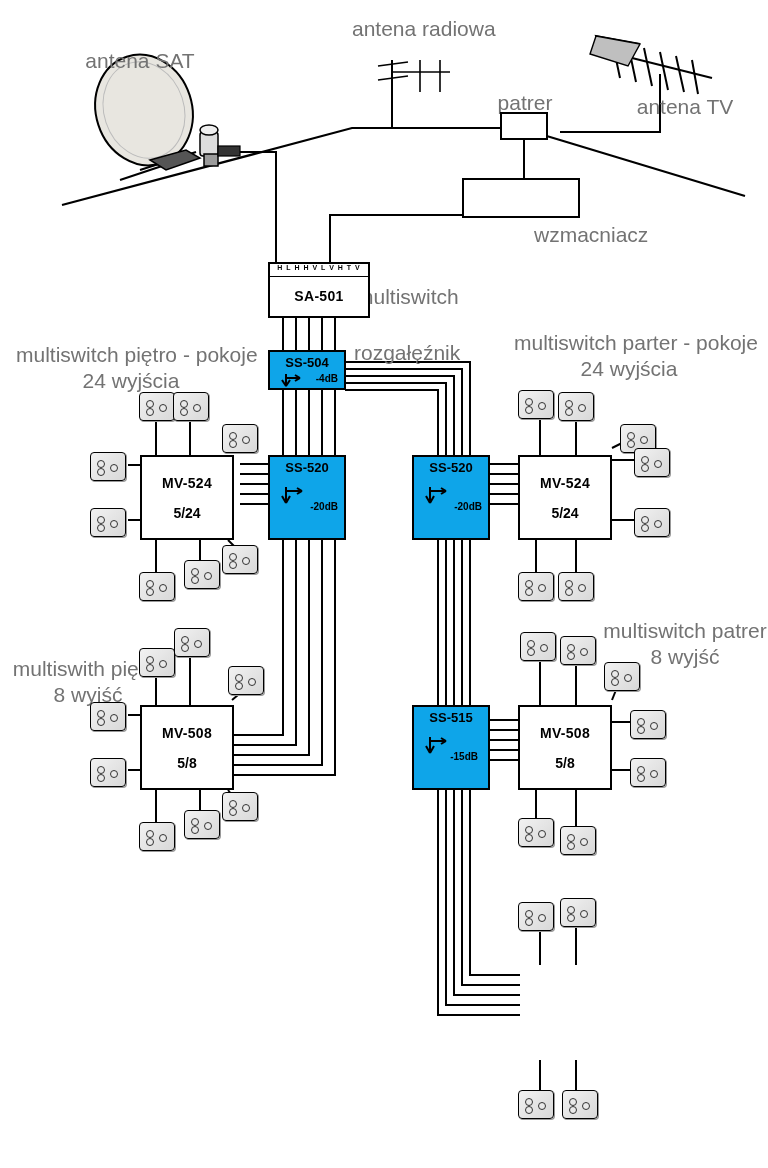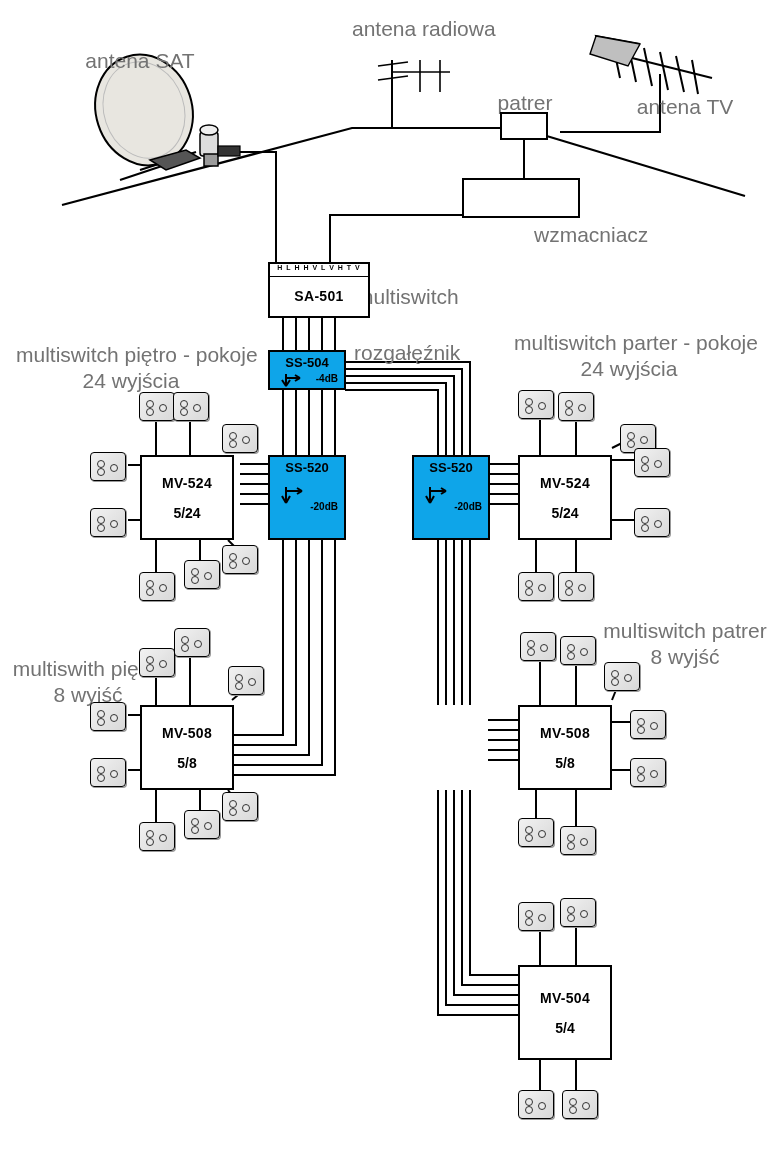--- a/index.html
+++ b/index.html
@@ -221,20 +221,27 @@
   </div>
 
   <div class="splitter" style="left:412px;top:455px;width:78px;height:85px;">
     <div class="name">SS-520</div>
     <div class="db" style="bottom:26px;right:6px;">-20dB</div>
     <svg width="78" height="85" style="position:absolute;left:0;top:0;">
       <path d="M16 30 L16 46 M16 46 L12 39 M16 46 L20 39 M16 34 L32 34 M32 34 L27 31 M32 34 L27 37" stroke="#000" stroke-width="2" fill="none"></path>
     </svg>
   </div>
 
+  <div class="splitter" style="left:412px;top:705px;width:78px;height:85px;">
+    <div class="name">SS-515</div>
+    <div class="db" style="bottom:26px;right:10px;">-15dB</div>
+    <svg width="78" height="85" style="position:absolute;left:0;top:0;">
+      <path d="M16 30 L16 46 M16 46 L12 39 M16 46 L20 39 M16 34 L32 34 M32 34 L27 31 M32 34 L27 37" stroke="#000" stroke-width="2" fill="none"></path>
+    </svg>
+  </div>
 
   <div class="box" style="left:140px;top:455px;width:94px;height:85px;">
     <div class="t">MV-524</div>
     <div class="t2">5/24</div>
   </div>
 
   <div class="box" style="left:518px;top:455px;width:94px;height:85px;">
     <div class="t">MV-524</div>
     <div class="t2">5/24</div>
   </div>
@@ -242,24 +249,20 @@
   <div class="box" style="left:140px;top:705px;width:94px;height:85px;">
     <div class="t">MV-508</div>
     <div class="t2">5/8</div>
   </div>
 
   <div class="box" style="left:518px;top:705px;width:94px;height:85px;">
     <div class="t">MV-508</div>
     <div class="t2">5/8</div>
   </div>
 
-  <div class="box" style="left:518px;top:965px;width:94px;height:95px;">
-    <div class="t">MV-504</div>
-    <div class="t2">5/4</div>
-  </div>
 
   <div class="outlet" style="left:139px;top:392px;">
       <i class="a"></i>
       <i class="b"></i>
       <i class="c"></i>
     </div>
   <div class="outlet" style="left:173px;top:392px;">
       <i class="a"></i>
       <i class="b"></i>
       <i class="c"></i>

